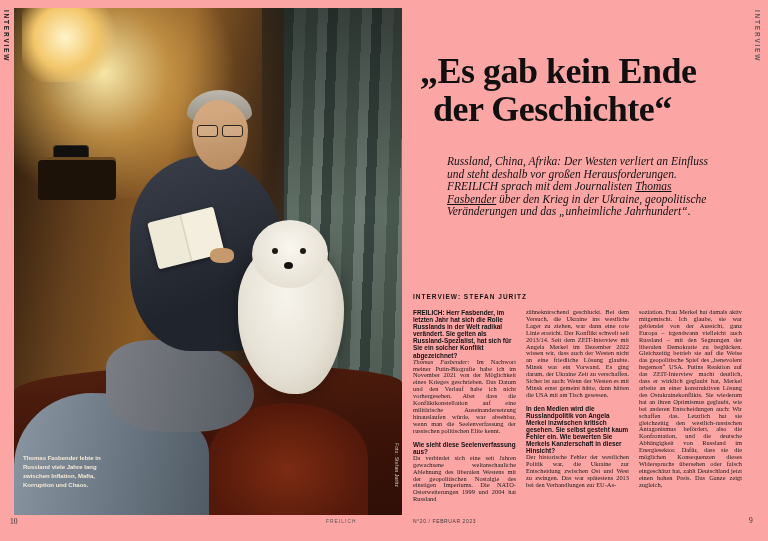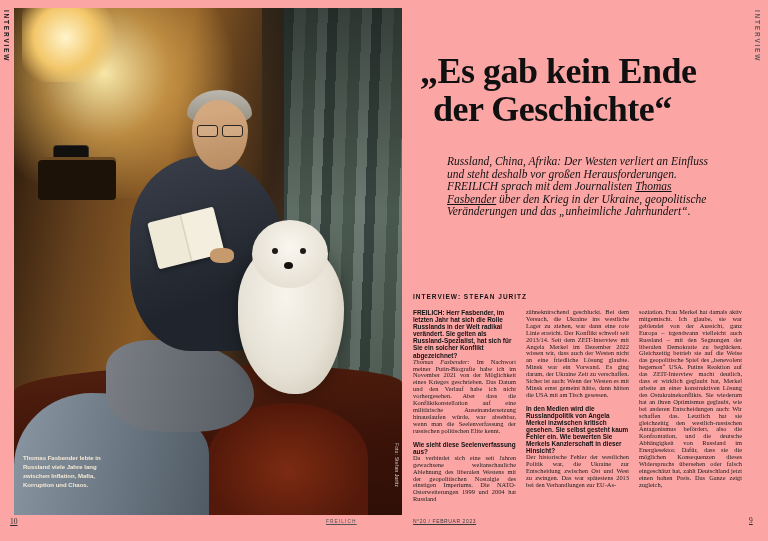--- a/index.html
+++ b/index.html
@@ -50,21 +50,21 @@
   .kicker{position:absolute;left:413px;top:293px;font:700 6.5px "Liberation Sans",sans-serif;letter-spacing:1px;color:#141414;text-transform:uppercase;}
 
   .columns{position:absolute;left:413px;top:309px;width:330px;display:flex;gap:10px;}
   .col{width:103px;}
   .col p{margin:0 0 0 0;font:400 6.4px/6.9px "Liberation Serif",serif;color:#20201e;text-align:justify;}
   .col p.q{font:700 6.4px/7.1px "Liberation Sans",sans-serif;color:#111;text-align:left;margin-top:6px;}
   .col p.q.first{margin-top:0;}
   .speaker{font-style:italic;}
 
   
-  .footer-el{position:absolute;color:#3c3c3c;text-decoration:underline;}
+  .footer-el{position:absolute;color:#3c3c3c;}
   .pn{font:400 7.5px "Liberation Serif",serif;color:#2e2e2e;}
   .pn.left{left:10px;top:517px;}
   .pn.right{left:749px;top:516px;}
   .mag-name{left:326px;top:519px;font:400 4.8px "Liberation Sans",sans-serif;letter-spacing:1.1px;color:#555;}
   .issue{left:413px;top:518px;font:400 5px "Liberation Sans",sans-serif;letter-spacing:.6px;color:#3a3a3a;}
 </style>
 </head>
 <body>
 
 <div class="spread">

